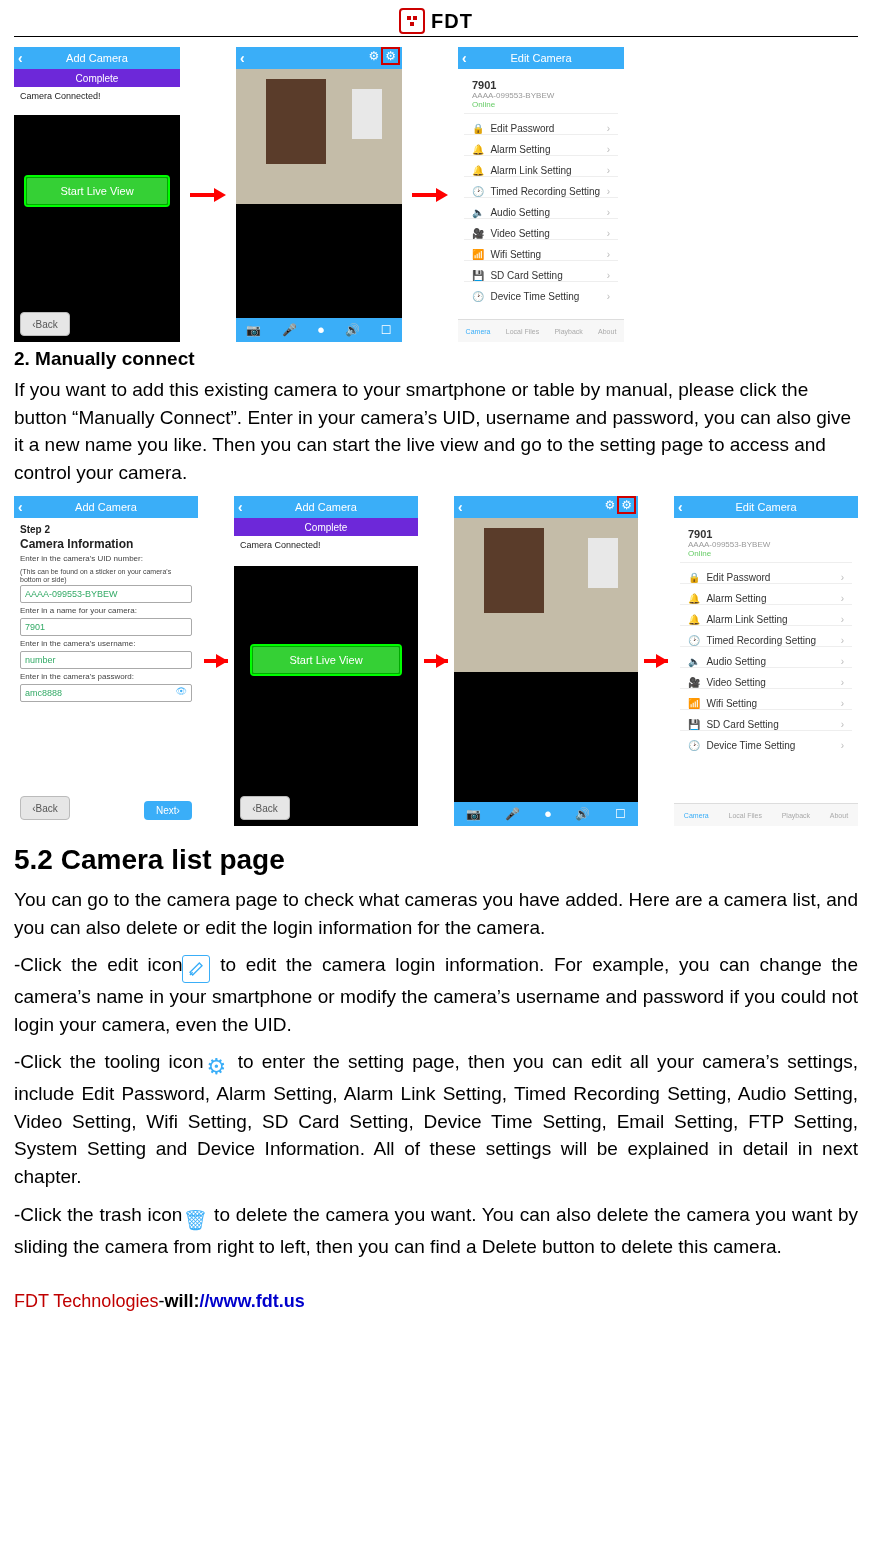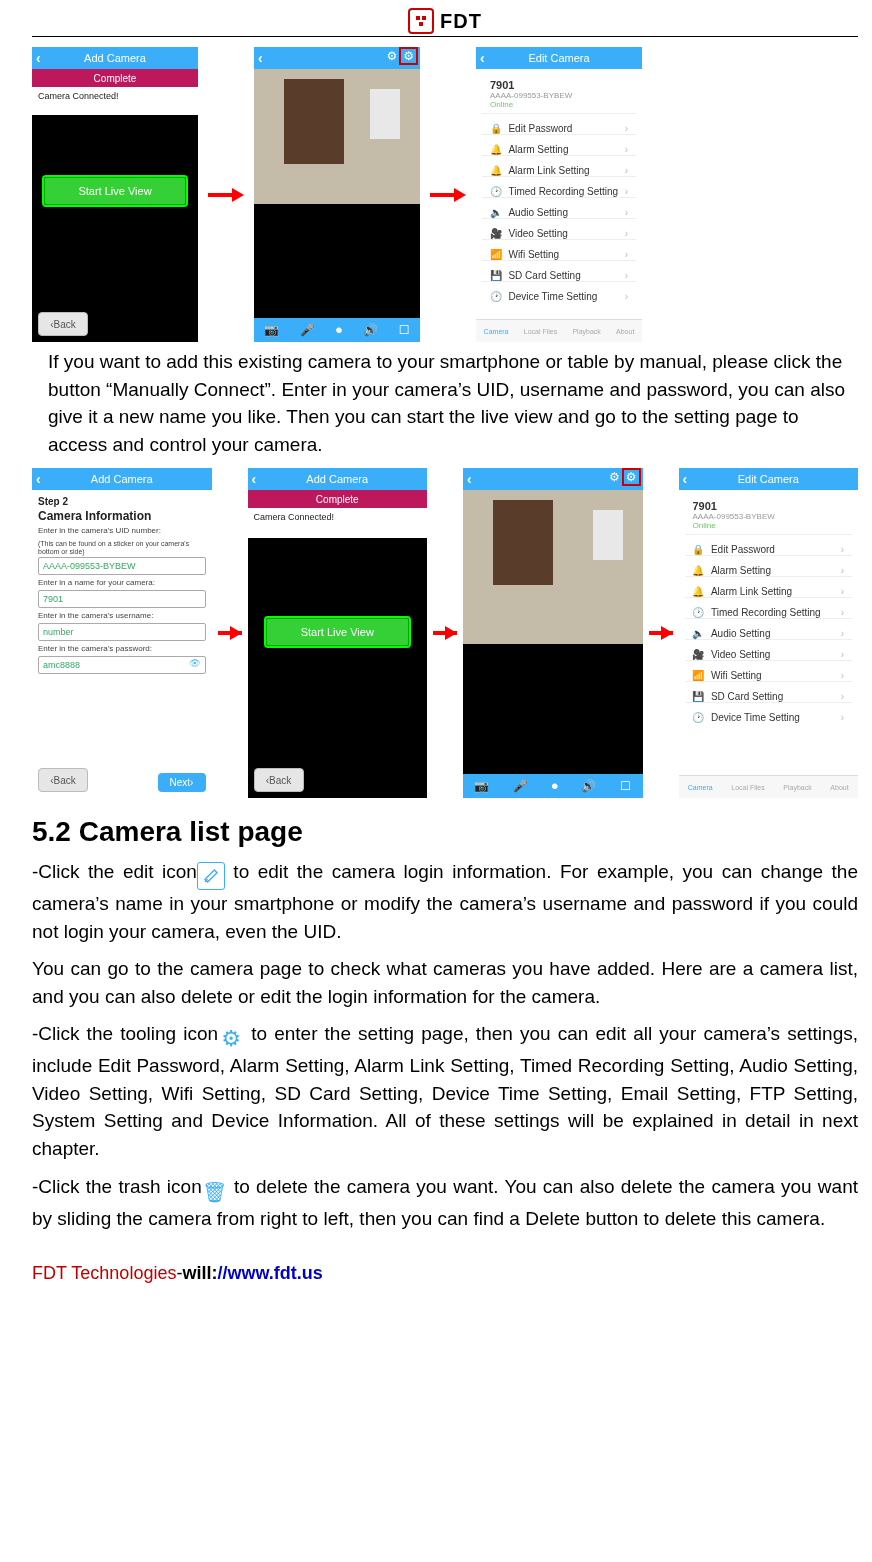--- a/index.html
+++ b/index.html
@@ -4,21 +4,21 @@
 <style>
   body {
     font-family: Arial, Helvetica, sans-serif;
     background: #fff;
     margin: 0;
     padding: 0;
     width: 872px;
     color: #000;
   }
   .page {
-    padding: 8px 14px 20px 32px;
+    padding: 8px 14px 20px 14px;
   }
   .top-header {
     text-align: center;
     border-bottom: 1px solid #000;
     padding-bottom: 2px;
     margin-bottom: 10px;
     display: flex;
     justify-content: center;
     align-items: center;
     gap: 6px;
@@ -68,21 +68,21 @@
   }
   .topbar .chev {
     position:absolute; left:4px; top:3px; font-size:14px; font-weight:bold;
   }
   .topbar .tools {
     position:absolute; right:4px; top:2px; display:flex; gap:4px;
   }
   .topbar .tools span{font-size:12px;}
 
   .subbar {
-    background:#be185d;
+    background:#6d28d9;
     color:#fff;
     height:18px;
     display:flex;align-items:center;justify-content:center;
     font-size:10px;
   }
 
   .whitearea {
     background:#fff;
     padding:4px 6px;
     color:#222;
@@ -181,21 +181,21 @@
     border-left:12px solid #f00;border-top:7px solid transparent;border-bottom:7px solid transparent;
   }
   .red-box{outline:2px solid #c00;}
 
   .body-text {
     font-size: 19px;
     line-height: 1.45;
     margin: 6px 0 10px 0;
     text-align: justify;
   }
-  .body-text.first { text-align:left;margin-left:16px; }
+  .body-text.first { text-align:left; }
   .h-bold { font-weight: bold; font-size: 19px; margin-top: 6px;}
   h2.section {
     font-size: 28px;
     font-weight: bold;
     margin: 18px 0 10px 0;
   }
   .inline-icon {
     display:inline-flex;
     width:26px;height:26px;
     border:1px solid #3aaef8;
@@ -317,20 +317,21 @@
         <div class="bottom-nav">
           <span class="act">Camera</span>
           <span>Local Files</span>
           <span>Playback</span>
           <span>About</span>
         </div>
       </div>
     </div>
   </div>
 
+  <div class="h-bold">2. Manually connect</div>
   <div class="body-text first">If you want to add this existing camera to your smartphone or table by manual, please click the button “Manually Connect”. Enter in your camera’s UID, username and password, you can also give it a new name you like. Then you can start the live view and go to the setting page to access and control your camera.</div>
 
   <div class="row2">
 
     <div class="phone p-med">
       <div class="topbar">
         <span class="chev">‹</span>
         <span>Add Camera</span>
       </div>
       <div class="whitearea full">
@@ -444,31 +445,31 @@
           <span>Local Files</span>
           <span>Playback</span>
           <span>About</span>
         </div>
       </div>
     </div>
   </div>
 
   <h2 class="section">5.2 Camera list page</h2>
 
+  <div class="body-text">You can go to the camera page to check what cameras you have added. Here are a camera list, and you can also delete or edit the login information for the camera.</div>
+
   <div class="body-text">
     <span>-Click the edit icon</span><span class="inline-icon">
         <svg width="16" height="16" viewBox="0 0 24 24" fill="none" stroke="#3aaef8" stroke-width="2">
           <path d="M3 17l4 4 14-14-4-4L3 17z"></path>
           <path d="M3 21l4-4"></path>
         </svg>
       </span><span> to edit the camera login information. For example, you can change the camera’s name in your smartphone or modify the camera’s username and password if you could not login your camera, even the UID.</span>
   </div>
 
-  <div class="body-text">You can go to the camera page to check what cameras you have added. Here are a camera list, and you can also delete or edit the login information for the camera.</div>
-
   <div class="body-text">
     <span>-Click the tooling icon</span><span class="inline-icon noborder" style="font-size:22px;">⚙</span><span> to enter the setting page, then you can edit all your camera’s settings, include Edit Password, Alarm Setting, Alarm Link Setting, Timed Recording Setting, Audio Setting, Video Setting, Wifi Setting, SD Card Setting, Device Time Setting, Email Setting, FTP Setting, System Setting and Device Information. All of these settings will be explained in detail in next chapter.</span>
   </div>
 
   <div class="body-text">
     <span>-Click the trash icon</span><span class="inline-icon noborder" style="font-size:20px;">🗑</span><span> to delete the camera you want. You can also delete the camera you want by sliding the camera from right to left, then you can find a Delete button to delete this camera.</span>
   </div>
 
   <div class="footer">
     <span class="company">FDT Technologies</span><span class="sep">-</span><span class="http">will:</span><span class="domain">//www.fdt.us</span>

